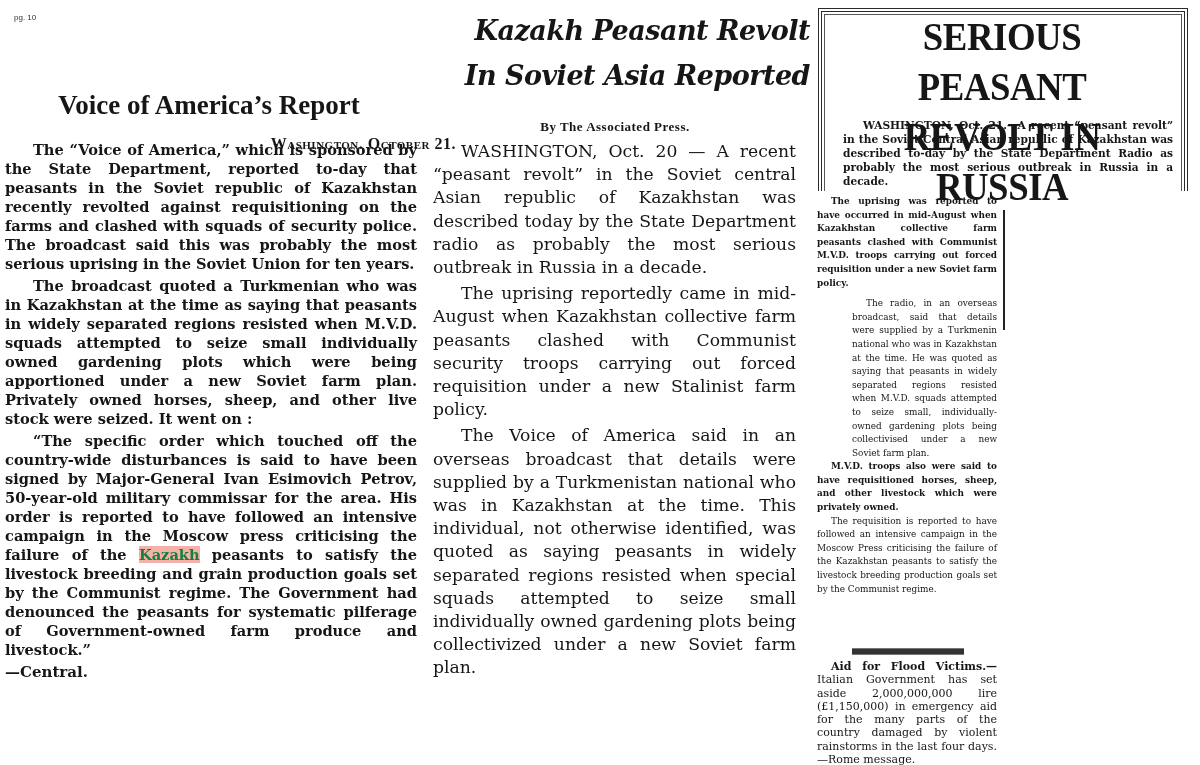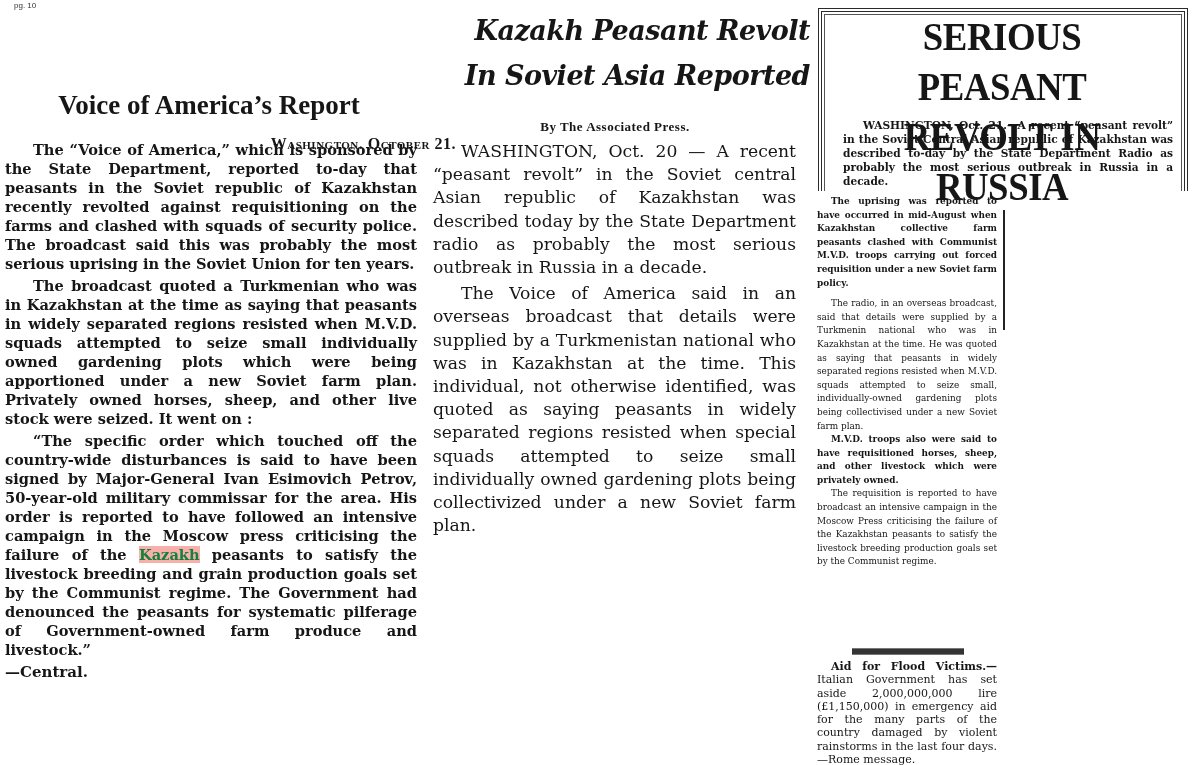--- a/index.html
+++ b/index.html
@@ -1,20 +1,20 @@
 <!DOCTYPE html>
 <html><head>
 <meta charset="utf-8">
 <style>
   html, body { margin:0; padding:0; background:#ffffff; }
   body { width:1200px; height:765px; position:relative; overflow:hidden; color:#161616; }
 
   
   #clip1 { position:absolute; left:0; top:0; width:420px; height:765px; }
-  #clip1 .pg { position:absolute; left:14px; top:1px; font-family:"Liberation Sans",sans-serif; font-size:8px; color:#333; }
+  #clip1 .pg { position:absolute; left:14px; top:13px; font-family:"Liberation Sans",sans-serif; font-size:8px; color:#333; }
   #clip1 .h1 { position:absolute; left:0; top:3px; width:418px; text-align:center;
                font-family:"Liberation Serif",serif; font-weight:bold; font-size:33px; line-height:37px; letter-spacing:1px; }
   #clip1 .h2 { position:absolute; left:0; top:90px; width:418px; text-align:center;
                font-family:"Liberation Serif",serif; font-weight:bold; font-size:27px; line-height:30px; }
   #clip1 .dateline { position:absolute; left:0; top:135px; width:412px; text-align:right;
                font-family:"Liberation Serif",serif; font-weight:bold; font-size:16px; font-variant:small-caps; letter-spacing:0.5px;padding-left:44px; }
   #clip1 .body { position:absolute; left:5px; top:140px; width:412px;
                font-family:"DejaVu Serif",serif; font-size:14.6px; line-height:19px; font-weight:bold; }
   #clip1 .body p { margin:0; text-align:justify; text-indent:28px; }
   #clip1 .body p.gap { margin-top:3px; }
@@ -38,21 +38,21 @@
   #clip3 .box { position:absolute; left:3px; top:8px; width:370px; height:183px;
                border:4px double #2a2a2a; border-bottom:none; box-sizing:border-box; }
   #clip3 .box::before { content:""; position:absolute; left:2px; right:2px; top:2px; bottom:0; border:1px solid #555; border-bottom:none; }
   #clip3 .h1 { position:absolute; left:12px; top:12px; width:350px; text-align:center;
                font-family:"Liberation Serif",serif; font-weight:bold; font-size:40px; line-height:50px; letter-spacing:-0.5px; transform:scaleX(0.92); transform-origin:center; }
   #clip3 .lead { position:absolute; left:28px; top:118px; width:330px;
                font-family:"DejaVu Serif",serif; font-weight:bold; font-size:10.6px; line-height:14px; text-align:justify; text-indent:20px; }
   #clip3 .col { position:absolute; left:2px; top:195px; width:180px;
                font-family:"DejaVu Serif",serif; font-weight:bold; font-size:8.9px; line-height:13.6px; }
   #clip3 .col p { margin:0; text-align:justify; text-indent:14px; }
-  #clip3 .col p.gap { margin-top:7px; }
+  #clip3 .col p.gap { margin-top:7px;margin-left:35px; }
   #clip3 .col p.normal { font-weight:normal; }
   #clip3 .rule { position:absolute; left:188px; top:210px; width:2px; height:120px; background:#222; }
   #clip3 .divider { position:absolute; left:37px; top:648px; width:112px; height:5px; background:#333; border-top:1px solid #777; border-bottom:1px solid #777; }
   #clip3 .footnote { position:absolute; left:2px; top:660px; width:180px;
                font-family:"DejaVu Serif",serif; font-weight:bold; font-size:11px; line-height:13.3px; }
   #clip3 .footnote p { margin:0; text-align:justify; text-indent:14px; }
   #clip3 .footnote .lbl { font-weight:bold; }
 </style>
 </head>
 <body>
@@ -70,35 +70,36 @@
 </section>
 
 <section id="clip2">
   <div class="h1">
     <span>Kazakh Peasant Revolt</span>
     <span class="l2">In Soviet Asia Reported</span>
   </div>
   <div class="byline">By The Associated Press.</div>
   <div class="body">
     <p>WASHINGTON, Oct. 20 — A recent “peasant revolt” in the Soviet central Asian republic of Kazakhstan was described today by the State Department radio as probably the most serious outbreak in Russia in a decade.</p>
+    <p class="gap">The uprising reportedly came in mid-August when Kazakhstan collective farm peasants clashed with Communist security troops carrying out forced requisition under a new Stalinist farm policy.</p>
     <p class="gap">The Voice of America said in an overseas broadcast that details were supplied by a Turkmenistan national who was in Kazakhstan at the time. This individual, not otherwise identified, was quoted as saying peasants in widely separated regions resisted when special squads attempted to seize small individually owned gardening plots being collectivized under a new Soviet farm plan.</p>
   </div>
 </section>
 
 <section id="clip3">
   <div class="box"></div>
   <div class="h1">
     <div>SERIOUS PEASANT</div>
     <div>REVOLT IN RUSSIA</div>
   </div>
   <div class="lead">WASHINGTON, Oct. 21.—A recent “peasant revolt” in the Soviet Central Asian republic of Kazakhstan was described to-day by the State Department Radio as probably the most serious outbreak in Russia in a decade.</div>
   <div class="rule"></div>
   <div class="col">
     <p>The uprising was reported to have occurred in mid-August when Kazakhstan collective farm peasants clashed with Communist M.V.D. troops carrying out forced requisition under a new Soviet farm policy.</p>
     <p class="gap normal">The radio, in an overseas broadcast, said that details were supplied by a Turkmenin national who was in Kazakhstan at the time. He was quoted as saying that peasants in widely separated regions resisted when M.V.D. squads attempted to seize small, individually-owned gardening plots being collectivised under a new Soviet farm plan.</p>
     <p>M.V.D. troops also were said to have requisitioned horses, sheep, and other livestock which were privately owned.</p>
-    <p class="normal">The requisition is reported to have broadcast an intensive campaign in the Moscow Press criticising the failure of the Kazakhstan peasants to satisfy the livestock breeding production goals set by the Communist regime.</p>
+    <p class="normal">The requisition is reported to have followed an intensive campaign in the Moscow Press criticising the failure of the Kazakhstan peasants to satisfy the livestock breeding production goals set by the Communist regime.</p>
   </div>
   <div class="divider"></div>
   <div class="footnote">
     <p><span class="lbl">Aid for Flood Victims.—</span> <span style="font-weight:normal">Italian Government has set aside 2,000,000,000 lire (£1,150,000) in emergency aid for the many parts of the country damaged by violent rainstorms in the last four days.—Rome message.</span></p>
   </div>
 </section>
 
 </body></html>

